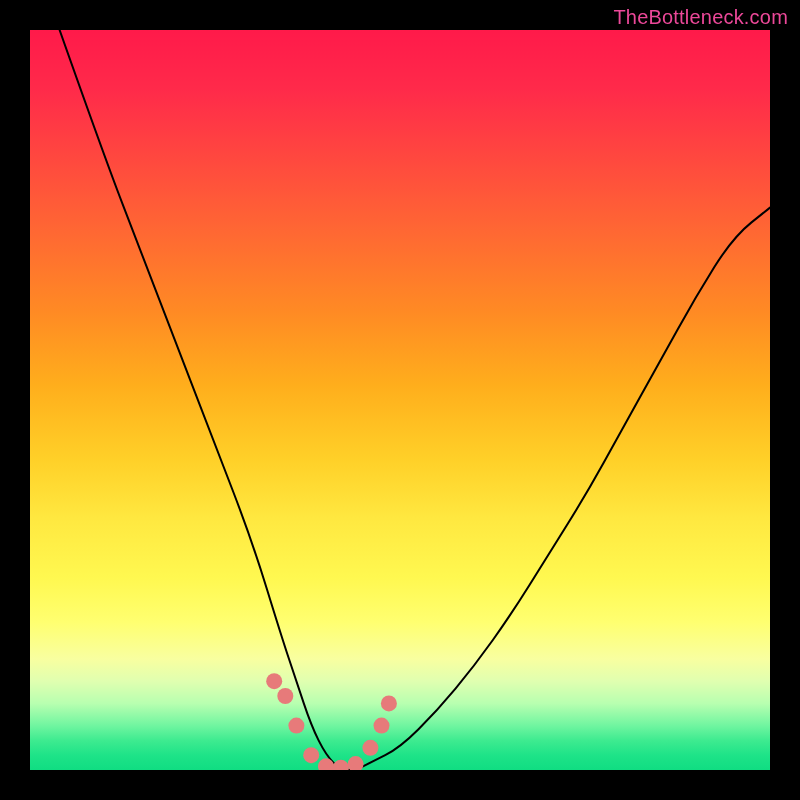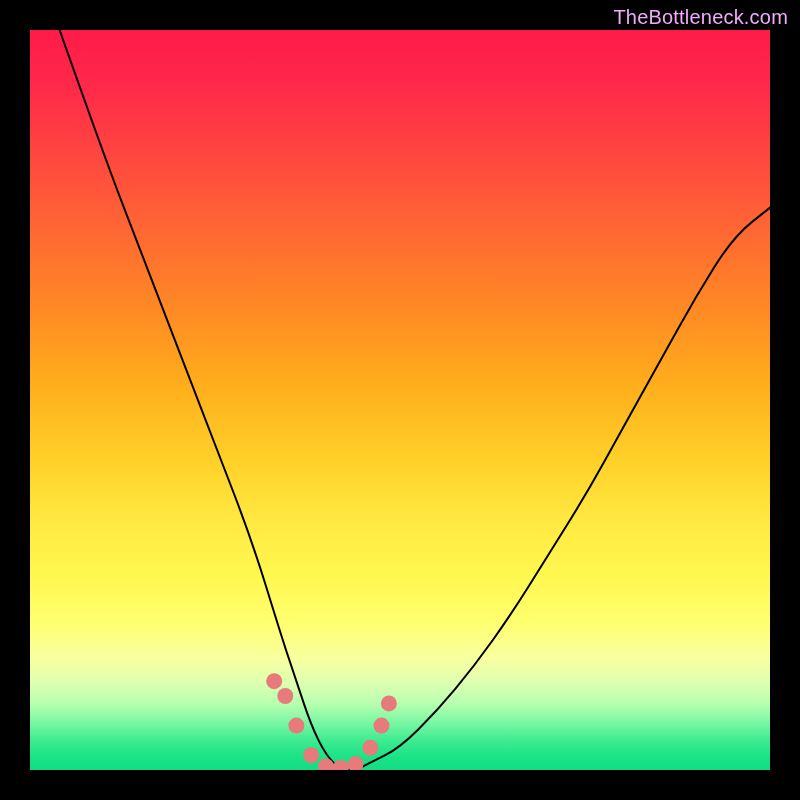--- a/index.html
+++ b/index.html
@@ -8,21 +8,21 @@
     height: 800px;
     background: #000;
     position: relative;
     font-family: Arial, Helvetica, sans-serif;
     overflow: hidden;
   }
   .watermark {
     position: absolute;
     top: 6px;
     right: 12px;
-    color: #f0abfc;
+    color: #ec4899;
     font-size: 20px;
     font-weight: 500;
     z-index: 10;
     letter-spacing: 0.2px;
   }
   .plot-frame {
     position: absolute;
     left: 30px;
     top: 30px;
     width: 740px;

